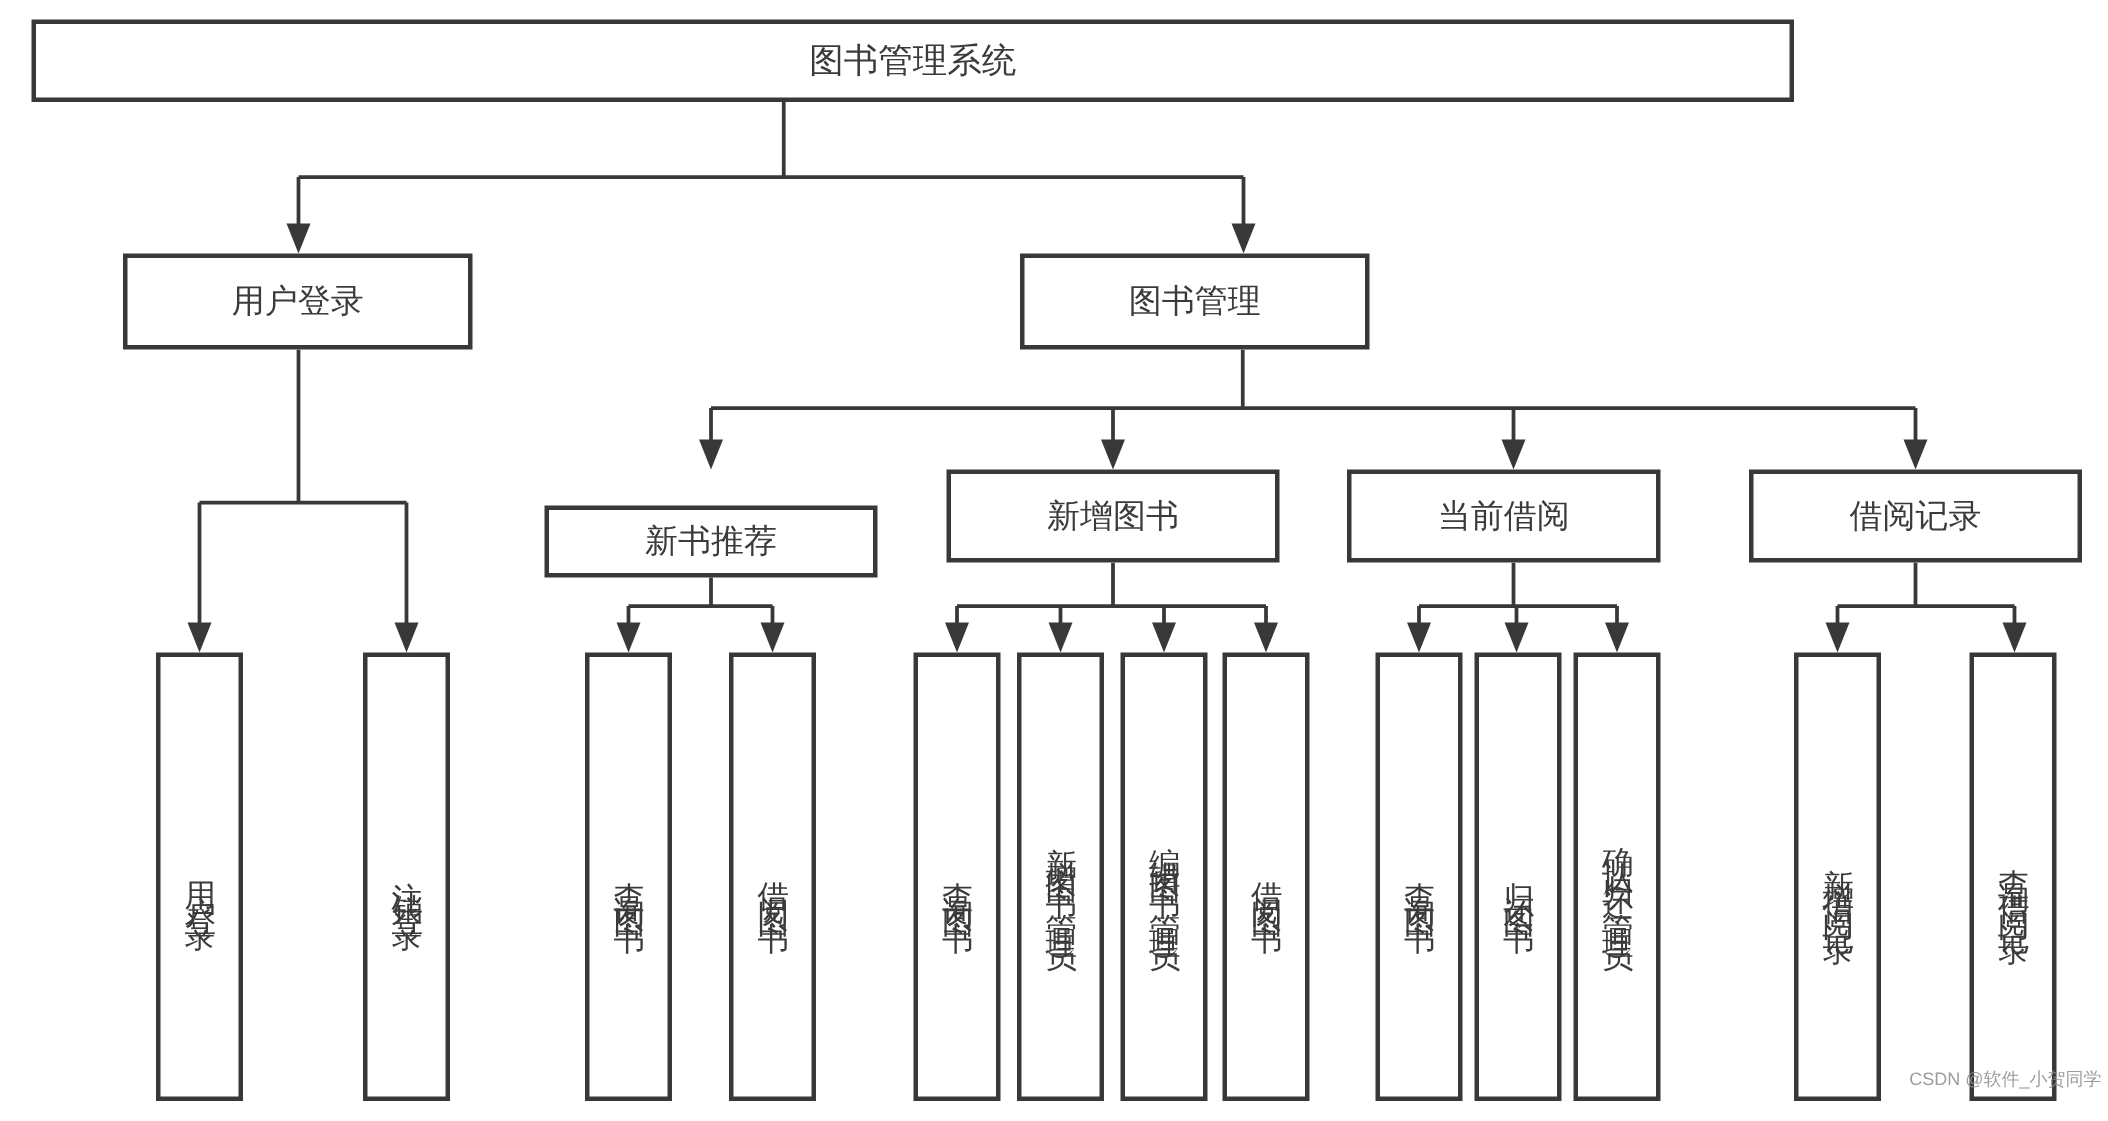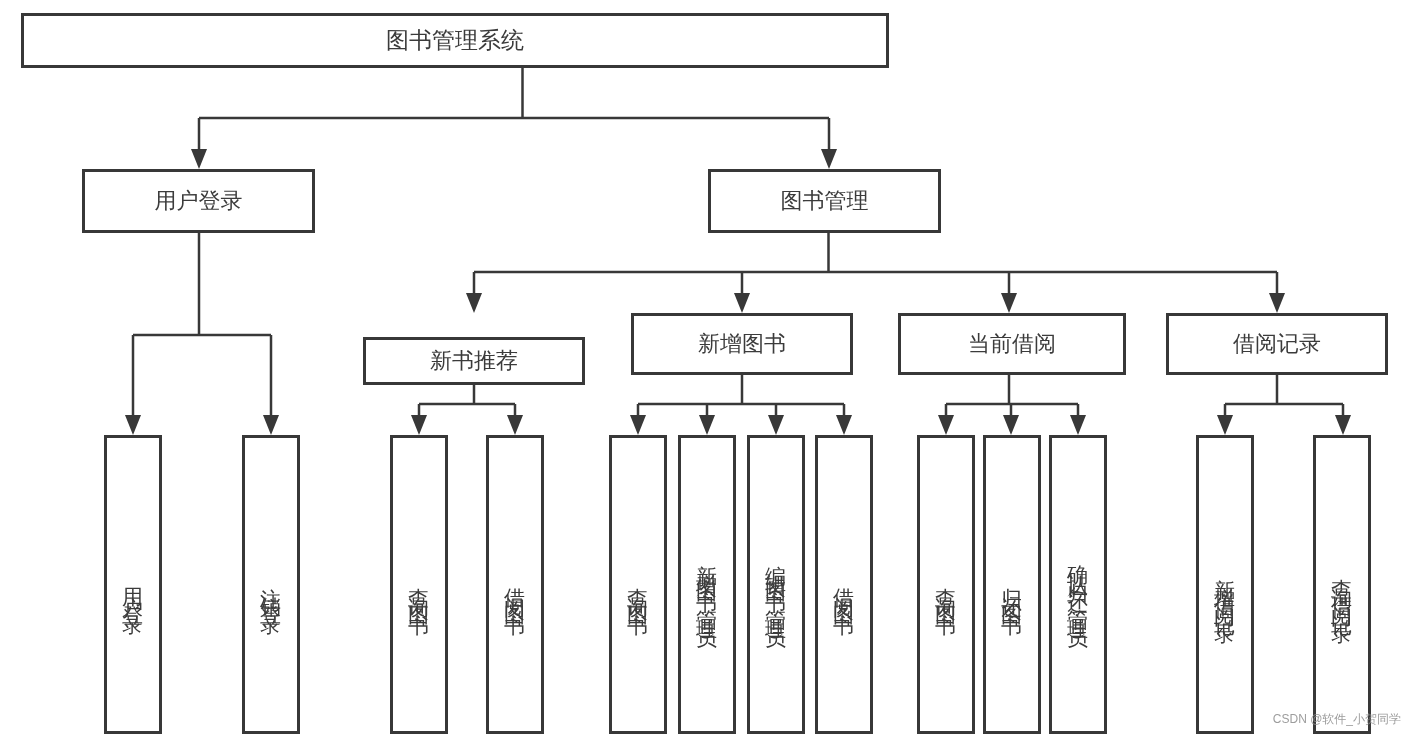--- a/index.html
+++ b/index.html
@@ -104,38 +104,38 @@
     <path d="M1009 375 V404 M946 404 H1078 M946 404 V419 M1011 404 V419 M1078 404 V419"></path>
     <polygon points="938,415 954,415 946,435"></polygon>
     <polygon points="1003,415 1019,415 1011,435"></polygon>
     <polygon points="1070,415 1086,415 1078,435"></polygon>
 
     <path d="M1277 375 V404 M1225 404 H1343 M1225 404 V419 M1343 404 V419"></path>
     <polygon points="1217,415 1233,415 1225,435"></polygon>
     <polygon points="1335,415 1351,415 1343,435"></polygon>
   </svg>
 
-  <div class="box root-node" style="left:21px; top:13px; width:868px; height:55px;">
+  <div class="box root-node" style="left:21px; top:13px; width:1175px; height:55px;">
     <span class="lbl">图书管理系统</span>
   </div>
 
   <div class="box h-node" style="left:82px; top:169px; width:233px; height:64px;">
     <span class="lbl">用户登录</span>
   </div>
-  <div class="box h-node" style="left:708px; top:169px; width:233px; height:64px;">
+  <div class="box h-node" style="left:680px; top:169px; width:233px; height:64px;">
     <span class="lbl">图书管理</span>
   </div>
 
   <div class="box h-node" style="left:363px; top:305px; width:222px; height:48px;margin-top:32px;">
     <span class="lbl">新书推荐</span>
   </div>
   <div class="box h-node" style="left:631px; top:313px; width:222px; height:62px;">
     <span class="lbl">新增图书</span>
   </div>
-  <div class="box h-node" style="left:898px; top:313px; width:228px; height:62px;text-align:center;">
+  <div class="box h-node" style="left:898px; top:313px; width:209px; height:62px;text-align:center;">
     <span class="lbl">当前借阅</span>
   </div>
   <div class="box h-node" style="left:1166px; top:313px; width:222px; height:62px;">
     <span class="lbl">借阅记录</span>
   </div>
 
   <div class="box leaf" style="left:104px; top:435px; width:58px; height:299px;">
     <span class="lbl">用户登录</span>
   </div>
   <div class="box leaf" style="left:242px; top:435px; width:58px; height:299px;">

